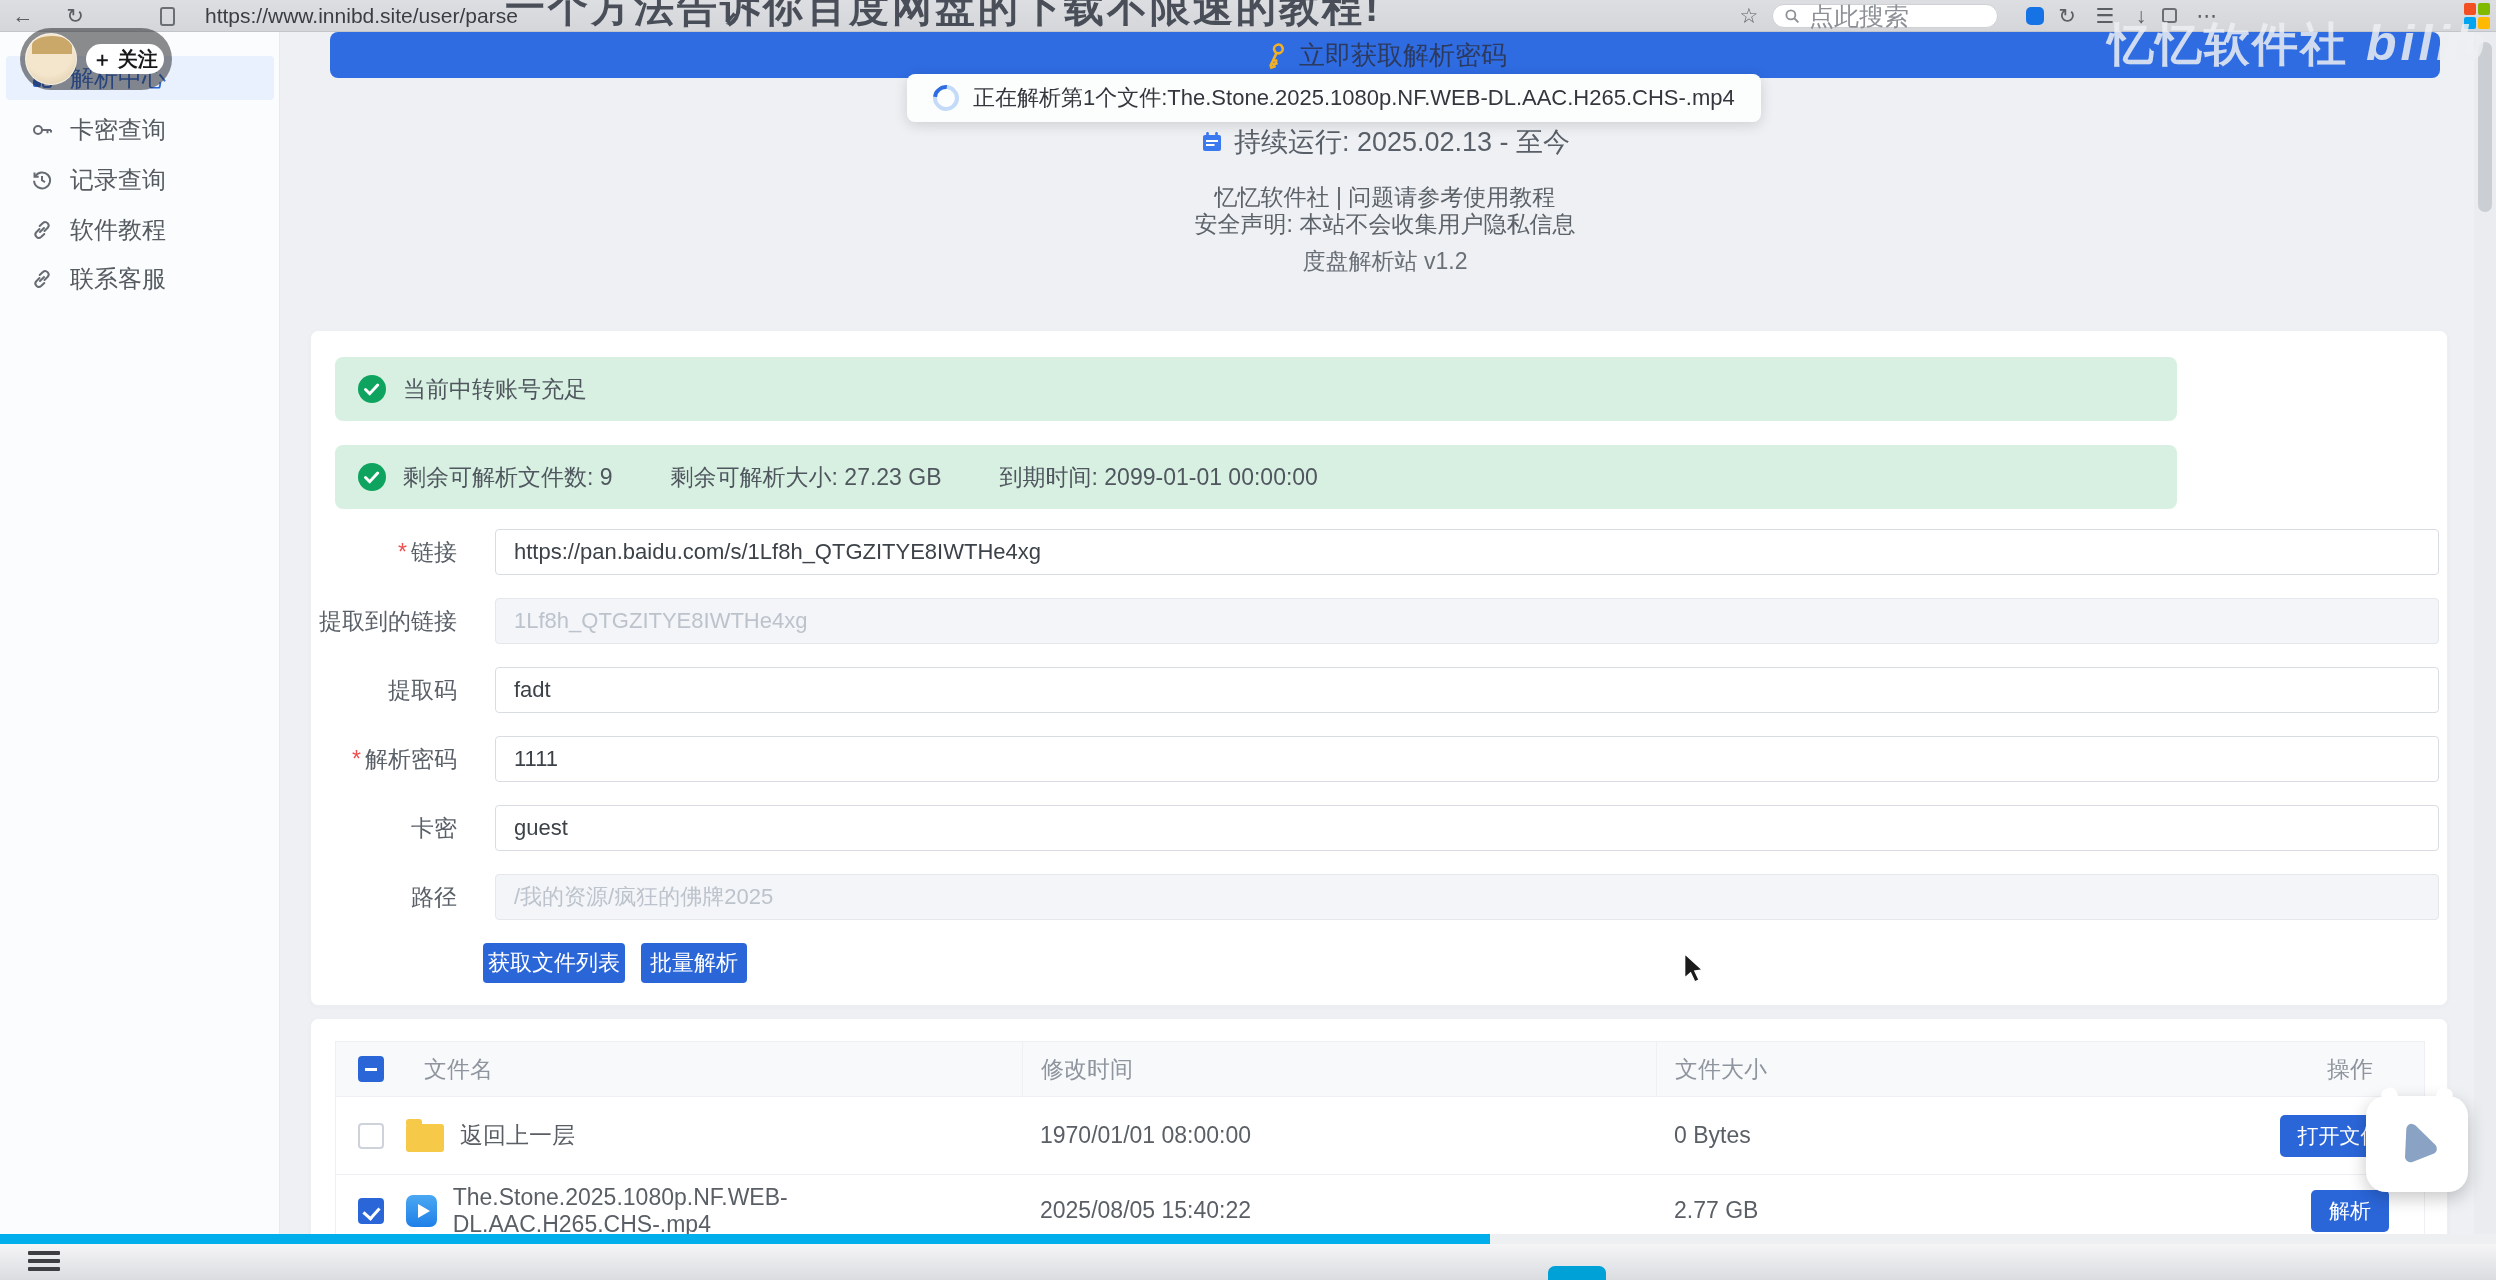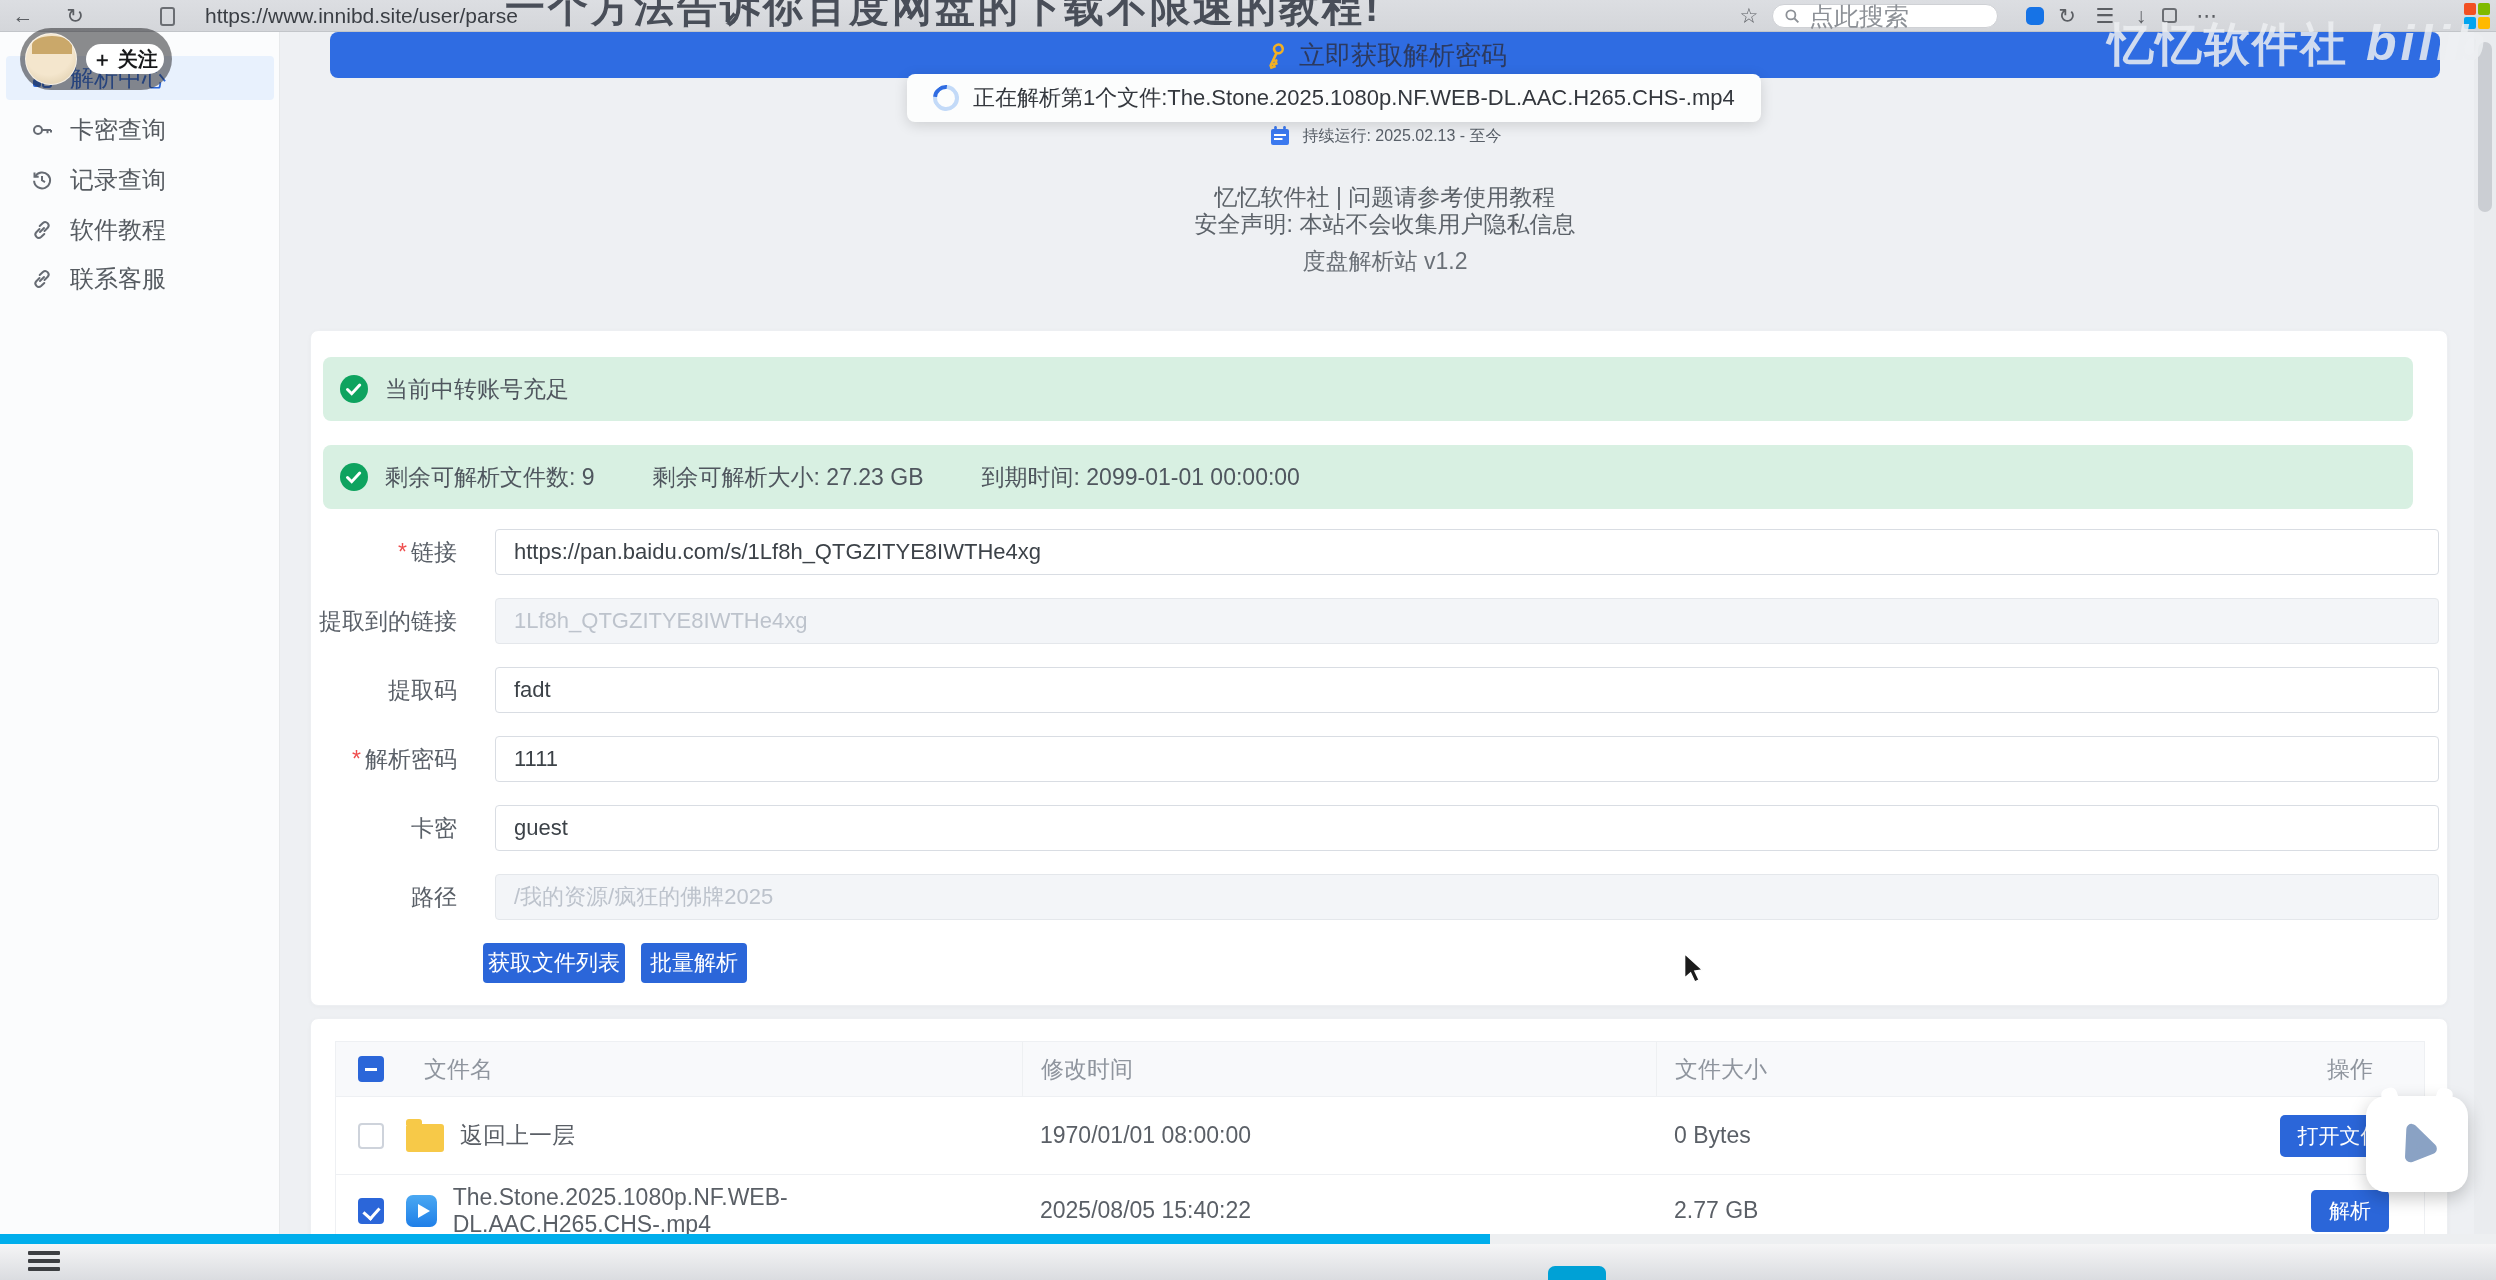--- a/index.html
+++ b/index.html
@@ -42,30 +42,30 @@
     display:flex; align-items:center; justify-content:center; gap:10px; z-index:6;font-family:Liberation Serif, serif; }
   .banner span { font-size:26px; color:#2c3a60; font-weight:500; }
   .watermark { position:absolute; left:2108px; top:14px; z-index:25; white-space:nowrap;
     color:rgba(236,238,241,0.85); font-weight:bold; font-size:46px; letter-spacing:2px; }
   .watermark .wlogo { font-size:50px; font-style:italic; letter-spacing:4px; margin-left:18px; }
   .toast { position:absolute; left:907px; top:74px; height:48px; background:#fcfdfd; border-radius:8px;
     box-shadow:0 3px 14px rgba(0,0,0,0.14); display:inline-flex; align-items:center; gap:14px; padding:0 26px; z-index:30; }
   .spinner { width:26px; height:26px; border-radius:50%; border:4px solid #c3daf8; border-top-color:#2f6ce2; transform:rotate(-40deg); }
   .toast span { font-size:22px; color:#33373d; white-space:nowrap; }
   .info-line { position:absolute; left:330px; width:2110px; text-align:center; color:#5c6269; font-size:23px; }
-  .runtime { display:flex; align-items:center; justify-content:center; gap:10px; font-size:16px; color:#585f68; }
+  .runtime { display:flex; align-items:center; justify-content:center; gap:10px; font-size:27px; color:#585f68; }
 
   
   .card { position:absolute; left:310px; width:2138px; background:#fff; border:1px solid #edeff2; border-radius:8px;
     box-shadow:0 1px 4px rgba(0,0,0,0.03); }
   .card1 { top:330px; height:676px; }
   .card2 { top:1018px; height:280px; }
 
-  .alert { position:absolute; left:12px; width:2090px; height:64px; background:#d8f0e2; border-radius:8px;
-    display:flex; align-items:center; gap:16px; padding-left:16px; }
+  .alert { position:absolute; left:24px; width:1842px; height:64px; background:#d8f0e2; border-radius:8px;
+    display:flex; align-items:center; gap:16px; padding-left:22px; }
   .alert span { font-size:23px; color:#4f565e; }
   .alert .part { margin-right:42px; }
 
   .form-row { position:absolute; left:0; width:2134px; height:46px; }
   .f-label { position:absolute; left:0; width:146px; height:46px; line-height:46px; text-align:right; font-size:23px; color:#5a6068; }
   .req { color:#ef4f4f; margin-right:4px; }
   .f-input { position:absolute; left:184px; width:1944px; height:46px; border:1px solid #d9dde3; border-radius:4px;
     padding:0 18px; font-size:22px; color:#3c4248; background:#fff; font-family:"Liberation Sans","DejaVu Sans",sans-serif; outline:none; }
   .f-input.disabled { background:#f3f5f8; color:#bdc3cc; border-color:#e4e7eb; }
   .btn { position:absolute; height:40px; background:#2b66d9; color:#fff; border:none; border-radius:4px;

